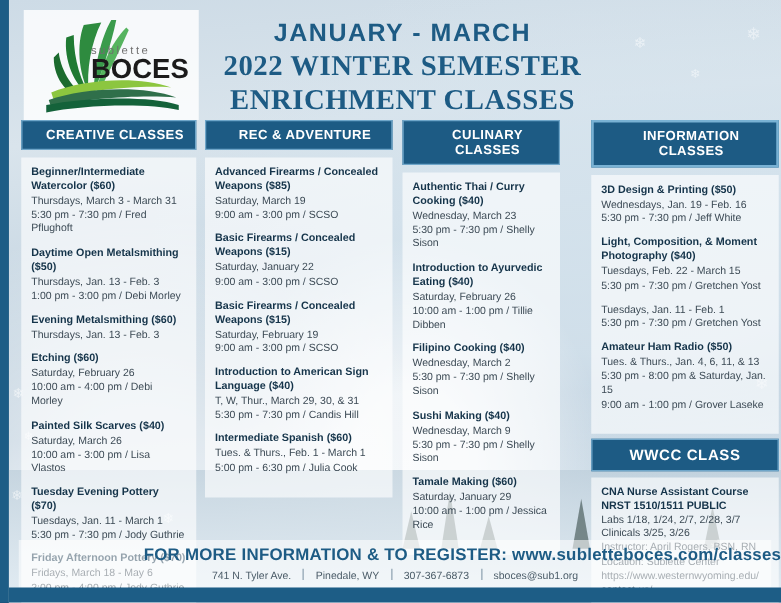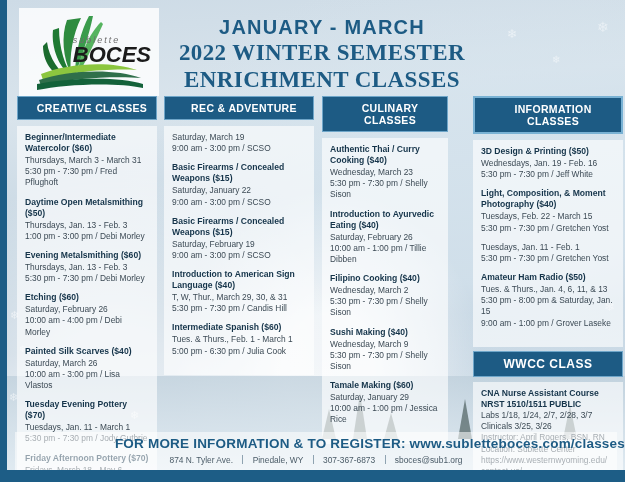--- a/index.html
+++ b/index.html
@@ -24,21 +24,21 @@
   .tree{position:absolute;bottom:0;width:0;height:0;border-left:7px solid transparent;border-right:7px solid transparent;border-bottom:34px solid rgba(42,62,58,0.55);}
   .lake{position:absolute;left:0;right:0;bottom:0;height:22%;
      background:linear-gradient(180deg, rgba(190,207,219,0.75), rgba(226,236,243,0.95));}
   .flake{position:absolute;color:#ffffff;opacity:.55;font-size:11px;line-height:1;}
 
   
   .header{position:absolute;top:0;left:0;right:0;height:96px;}
   .logo-box{position:absolute;left:12px;top:8px;width:140px;height:88px;
     background:rgba(255,255,255,0.82);}
   .logo-wrap{position:relative;width:140px;height:88px;}
-  .logo-text{position:absolute;right:8px;top:27px;text-align:left;font-style:italic;}
+  .logo-text{position:absolute;right:8px;top:27px;text-align:left;}
   .logo-sub{font-size:9px;letter-spacing:2px;color:#6f6f6f;font-family:"Liberation Sans",sans-serif;}
   .logo-main{font-size:22px;font-weight:bold;letter-spacing:0px;color:#1b1b1b;line-height:.95;
     font-family:"Liberation Sans",sans-serif;}
   .title{position:absolute;left:160px;top:16px;width:310px;text-align:center;color:#1d5b84;}
   .t-line1{font-size:20px;font-weight:bold;letter-spacing:1.2px;font-family:"Liberation Sans",sans-serif;}
   .t-line2,.t-line3{font-size:23px;font-weight:bold;letter-spacing:.4px;line-height:1.18;
     font-family:"Liberation Serif",serif;color:#1d5b84;}
 
   
   .cols{position:absolute;top:96px;left:0;right:0;bottom:48px;}
@@ -137,21 +137,20 @@
           <div class="cdet">5:30 pm - 7:30 pm /  Fred Pflughoft</div>
         </div>
         <div class="class">
           <div class="cname">Daytime Open Metalsmithing ($50)</div>
           <div class="cdet">Thursdays, Jan. 13 - Feb. 3</div>
           <div class="cdet">1:00 pm - 3:00 pm / Debi Morley</div>
         </div>
         <div class="class">
           <div class="cname">Evening Metalsmithing ($60)</div>
           <div class="cdet">Thursdays, Jan. 13 - Feb. 3</div>
-          <div class="cdet">5:30 pm - 7:30 pm / Debi Morley</div>
         </div>
         <div class="class">
           <div class="cname">Etching ($60)</div>
           <div class="cdet">Saturday, February 26</div>
           <div class="cdet">10:00 am - 4:00 pm / Debi Morley</div>
         </div>
         <div class="class">
           <div class="cname">Painted Silk Scarves ($40)</div>
           <div class="cdet">Saturday, March 26</div>
           <div class="cdet">10:00 am - 3:00 pm / Lisa Vlastos</div>
@@ -166,20 +165,21 @@
           <div class="cdet">Fridays, March 18 - May 6</div>
           <div class="cdet">2:00 pm - 4:00 pm / Jody Guthrie</div>
         </div>
       </div>
     </div>
 
     <div class="col c2">
       <div class="cat-bar">REC &amp; ADVENTURE</div>
       <div class="panel">
         <div class="class">
+          <div class="cname">Advanced Firearms / Concealed Weapons ($85)</div>
           <div class="cdet">Saturday, March 19</div>
           <div class="cdet">9:00 am - 3:00 pm / SCSO</div>
         </div>
         <div class="class">
           <div class="cname">Basic Firearms / Concealed Weapons ($15)</div>
           <div class="cdet">Saturday, January 22</div>
           <div class="cdet">9:00 am - 3:00 pm / SCSO</div>
         </div>
         <div class="class">
           <div class="cname">Basic Firearms / Concealed Weapons ($15)</div>
@@ -269,21 +269,21 @@
         </div>
       </div>
     </div>
 
   </div>
 
   <div class="footer">
     <div class="footer-bg"></div>
     <div class="f-main">FOR MORE INFORMATION &amp; TO REGISTER:  www.subletteboces.com/classes</div>
     <div class="f-sub">
-      <span>874 N. Tyler Ave.</span>
+      <span>741 N. Tyler Ave.</span>
       <i class="f-div"></i>
       <span>Pinedale, WY</span>
       <i class="f-div"></i>
       <span>307-367-6873</span>
       <i class="f-div"></i>
       <span>sboces@sub1.org</span>
     </div>
     <div class="footer-band"></div>
   </div>
 

